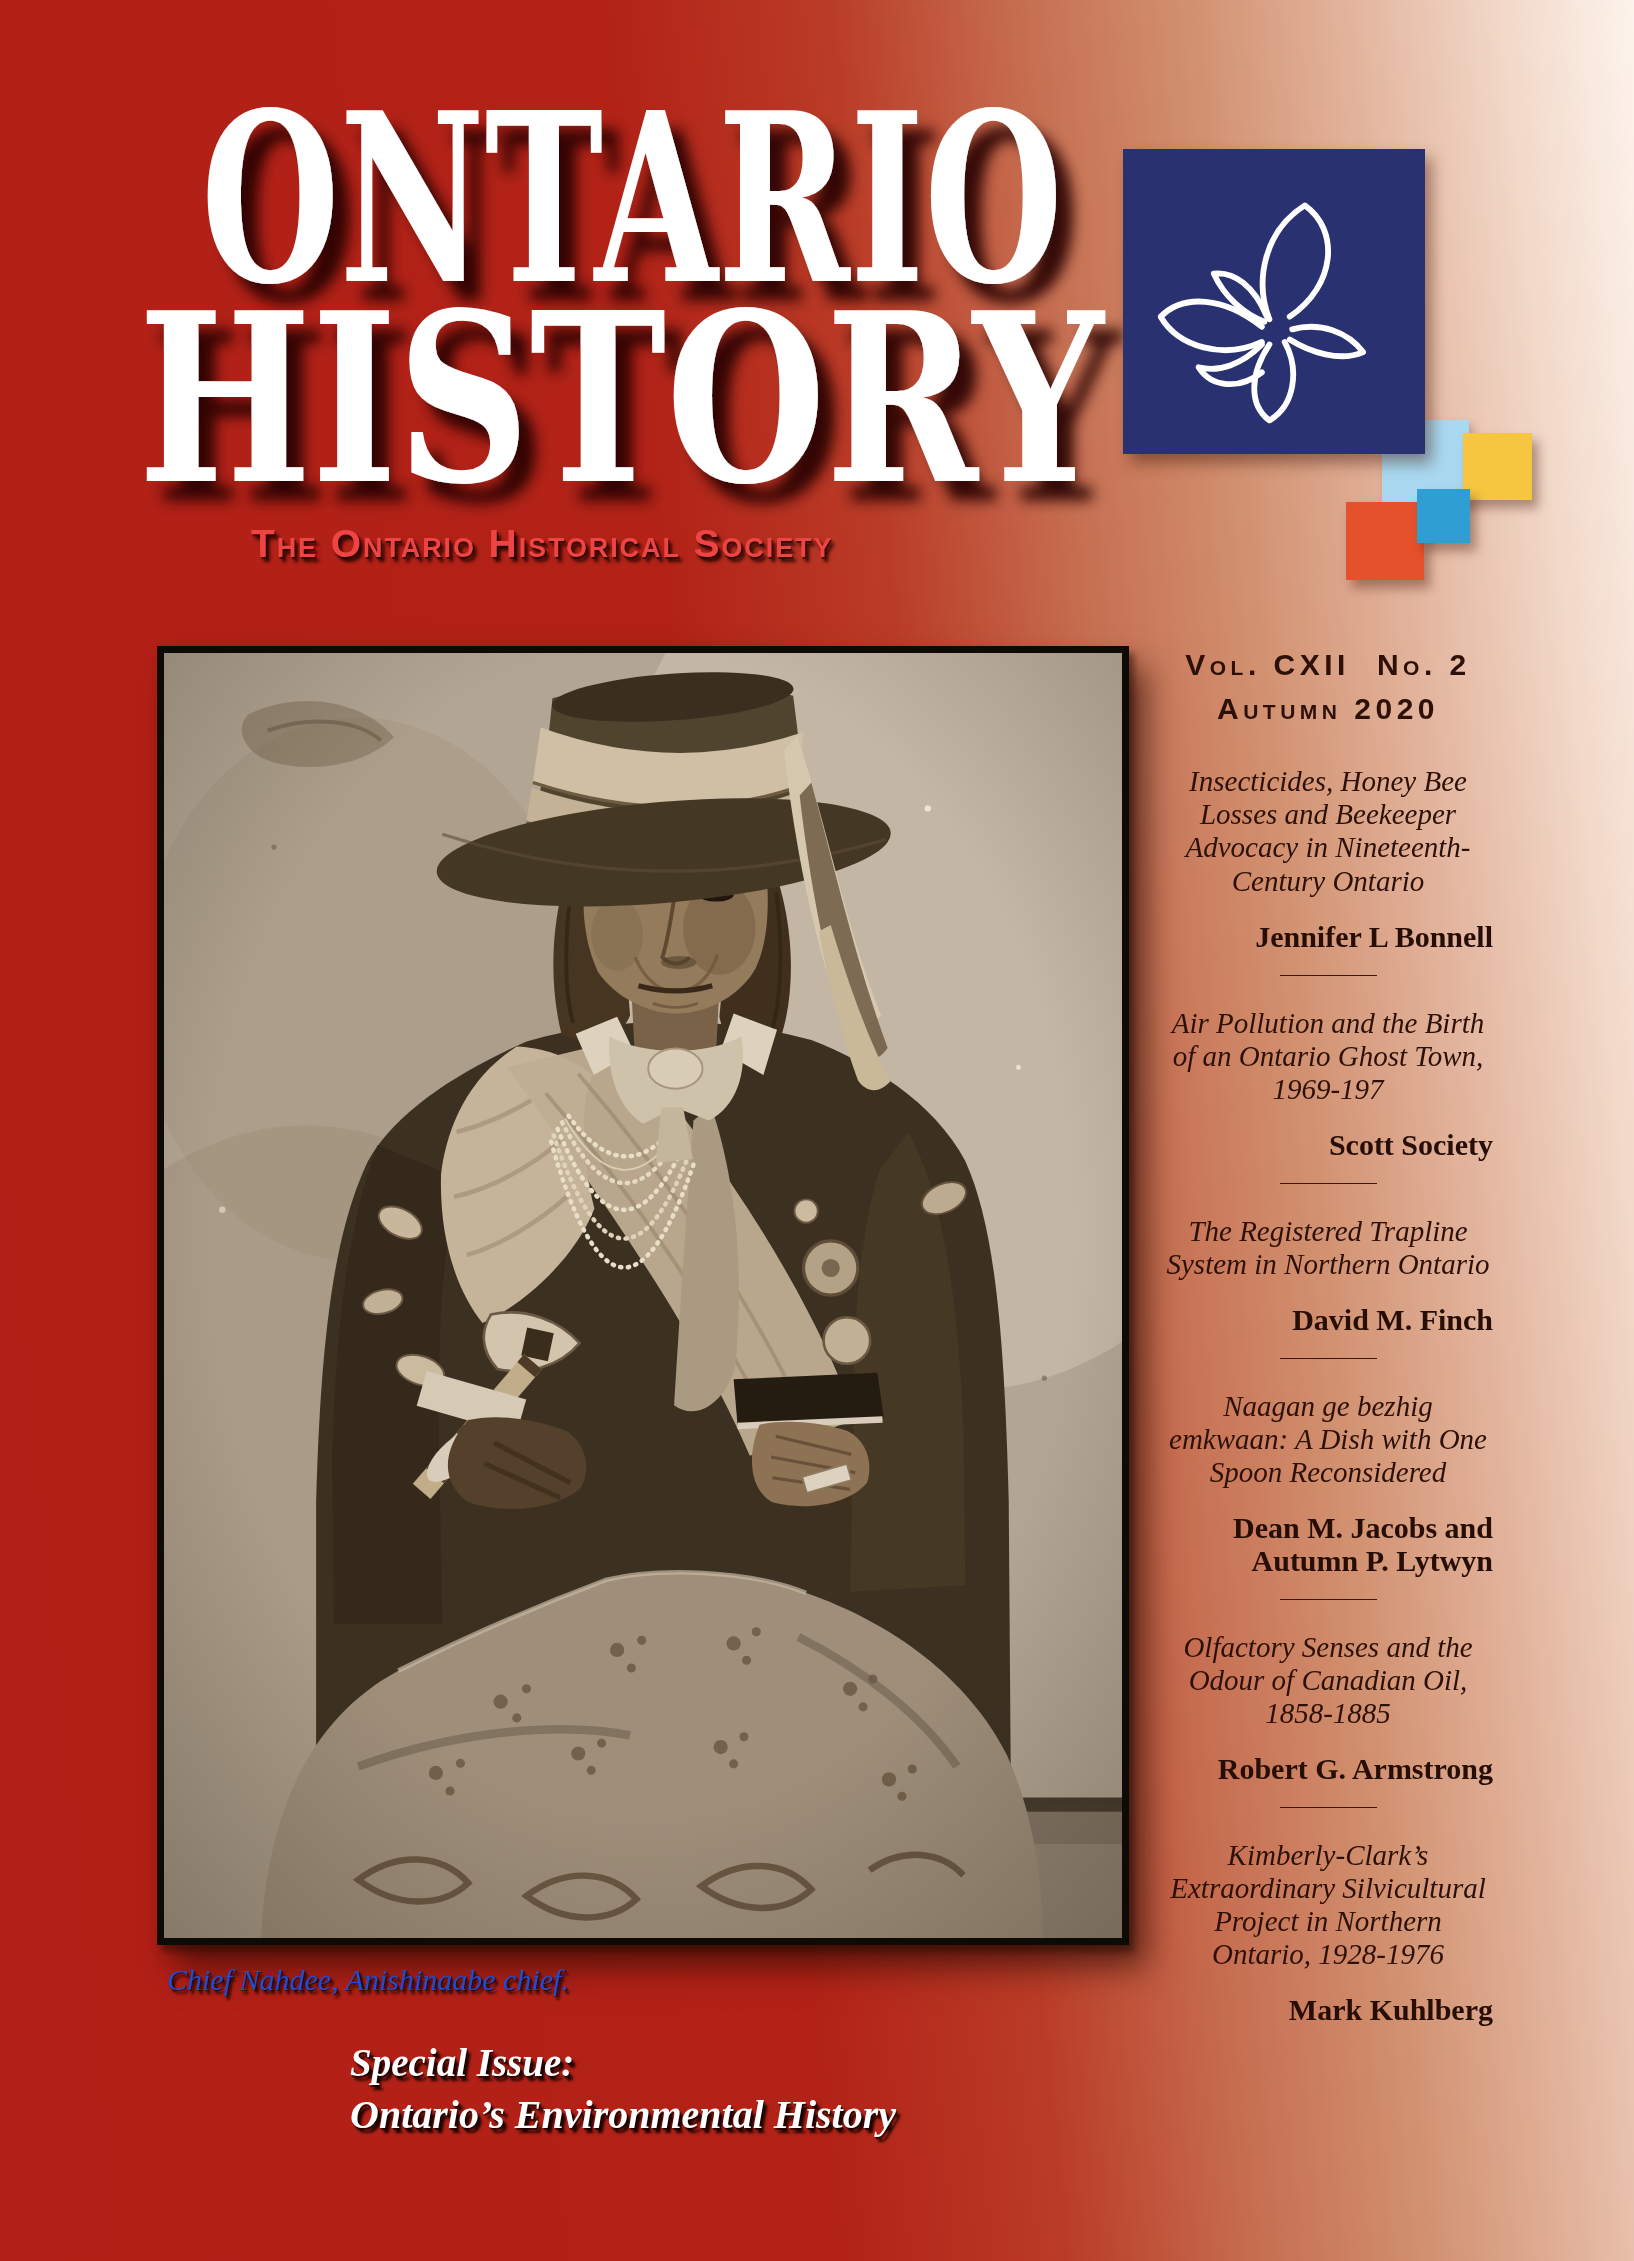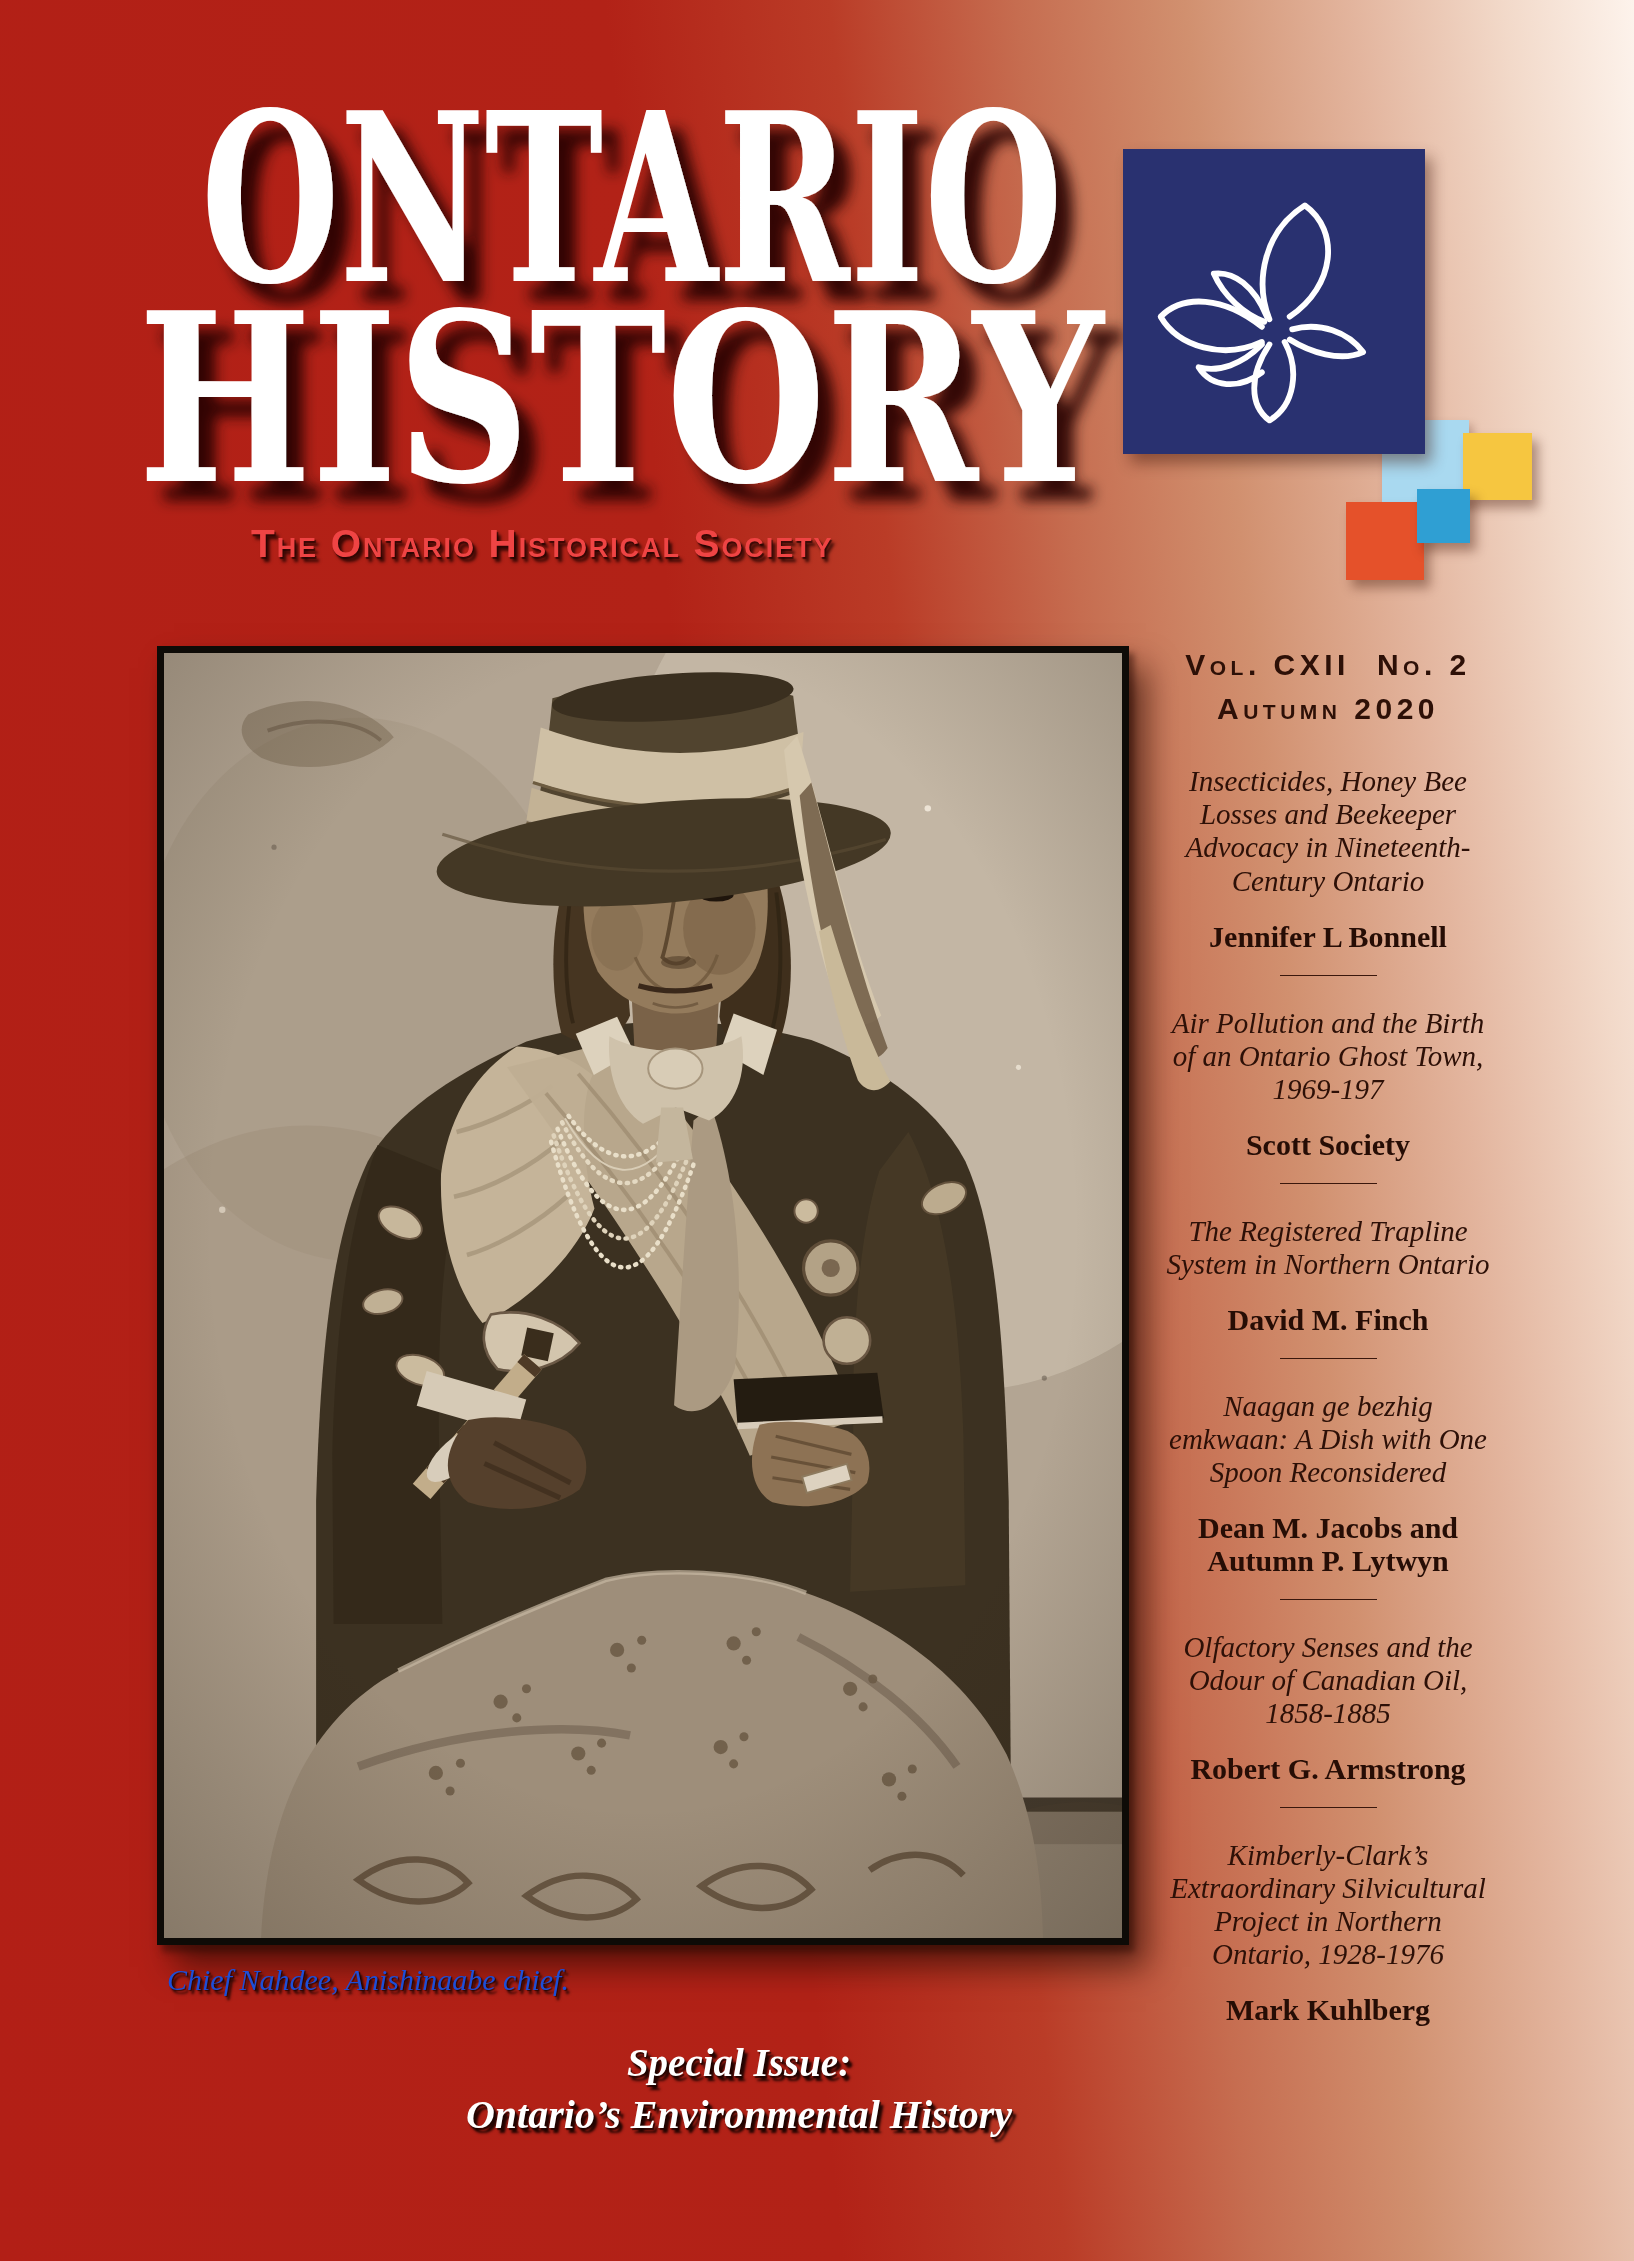--- a/index.html
+++ b/index.html
@@ -43,21 +43,21 @@
   }
   .photo-frame svg{display:block;width:100%;height:100%;}
   .caption{
     position:absolute;left:167px;top:1963px;
     font-style:italic;font-size:30px;color:#1d4ed8;
     text-shadow:3.2px 3.9px 2.6px rgba(25,3,0,.9),1.3px 1.3px 1.3px rgba(25,3,0,.85);
     white-space:nowrap;
   }
   
   .special{
-    position:absolute;left:350px;top:2038px;width:778px;text-align:center;
+    position:absolute;left:350px;top:2038px;width:778px;
     font-weight:bold;font-style:italic;color:#ffffff;line-height:1.3;
     text-shadow:3.9px 4.5px 2.6px rgba(25,3,0,.95),1.3px 1.9px 1.3px rgba(25,3,0,.9);
   }
   .special .l1{font-size:39px;}
   .special .l2{font-size:40px;}
   
   .toc-col{
     position:absolute;left:1163px;top:648px;width:330px;
     text-align:center;color:#2d1007;
   }
@@ -68,21 +68,21 @@
   .issue-line .gap{display:inline-block;width:27px;}
   .season-line{
     font-family:Liberation Sans, sans-serif;font-variant:small-caps;
     font-weight:bold;font-size:30px;letter-spacing:4.5px;margin-top:10.4px;white-space:nowrap;
   }
   .toc-list{margin-top:39px;}
   .toc-title{
     font-style:italic;font-size:29px;line-height:1.14;color:#2d1007;
   }
   .toc-author{
-    font-weight:bold;font-size:30px;line-height:1.1;margin-top:22px;color:#260d05;
+    font-weight:bold;font-size:30px;line-height:1.1;margin-top:22px;color:#260d05;text-align:right;
   }
   .toc-divider{
     width:97px;border-top:1.3px solid #3a170c;margin:22px auto 31px auto;height:0;
   }
 </style>
 </head>
 <body>
 
 <svg class="masthead-svg" viewBox="0 0 2523 960">
   <defs>

